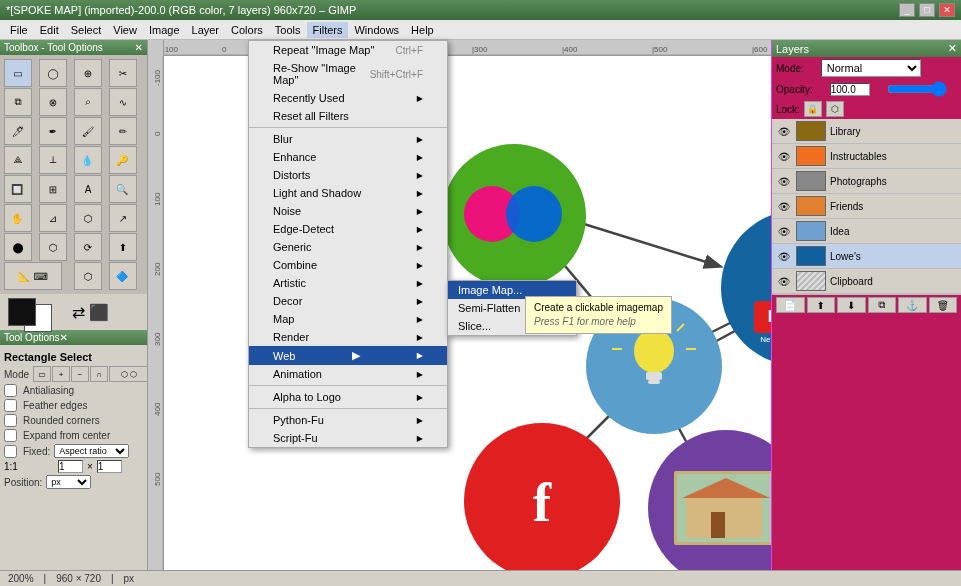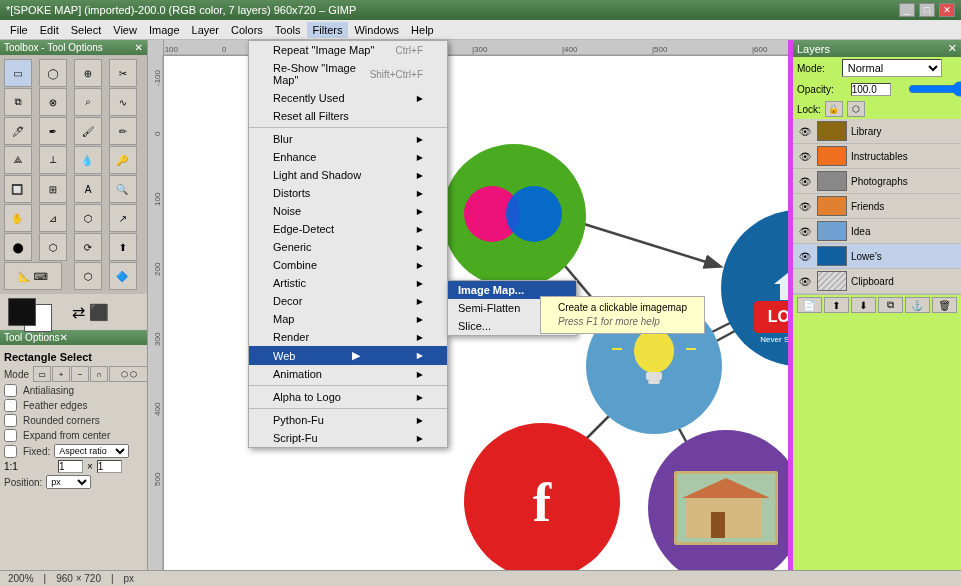--- a/index.html
+++ b/index.html
@@ -122,23 +122,23 @@
     }
     #canvas-bg {
       position: absolute;
       left: 0; top: 0;
       right: 0; bottom: 0;
       background: white;
     }
 
     
     #layers-panel {
-      width: 173px;
-      background: #bef264;
-      border-left: 5px solid #d946ef;
+      width: 190px;
+      background: #be185d;
+      border-left: 1px solid #d946ef;
       flex-shrink: 0;
       font-size: 11px;
     }
     #layers-header {
       background: linear-gradient(to bottom, #6a9a6a, #4a7a4a);
       color: white;
       padding: 2px 4px;
       display: flex;
       justify-content: space-between;
       align-items: center;
@@ -236,30 +236,30 @@
       border: 1px solid #aaa;
       box-shadow: 2px 2px 6px rgba(0,0,0,0.4);
       z-index: 101;
       width: 130px;
       font-size: 11px;
     }
     .submenu-item {
       padding: 3px 10px;
       cursor: pointer;
     }
-    .submenu-item.active { background: #2050a0; color: white; font-weight: bold; }
+    .submenu-item.active { background: #2050a0; color: white; }
 
     
     #tooltip {
       position: absolute;
-      left: 540px;
+      left: 525px;
       top: 296px;
       background: #ffffcc;
       border: 1px solid #aaa;
-      padding: 4px 17px;
+      padding: 4px 8px;
       font-size: 10px;
       z-index: 102;
       line-height: 1.4;
     }
 
     
     #statusbar {
       height: 16px;
       background: #d4d0c8;
       border-top: 1px solid #999;
@@ -632,24 +632,24 @@
     <span>Reset all Filters</span>
   </div>
   <div class="menu-separator"></div>
   <div class="menu-section-header menu-item-arrow">
     <span>Blur</span>
   </div>
   <div class="menu-section-header menu-item-arrow">
     <span>Enhance</span>
   </div>
   <div class="menu-section-header menu-item-arrow">
+    <span>Distorts</span>
+  </div>
+  <div class="menu-section-header menu-item-arrow">
     <span>Light and Shadow</span>
-  </div>
-  <div class="menu-section-header menu-item-arrow">
-    <span>Distorts</span>
   </div>
   <div class="menu-section-header menu-item-arrow">
     <span>Noise</span>
   </div>
   <div class="menu-section-header menu-item-arrow">
     <span>Edge-Detect</span>
   </div>
   <div class="menu-section-header menu-item-arrow">
     <span>Generic</span>
   </div>

